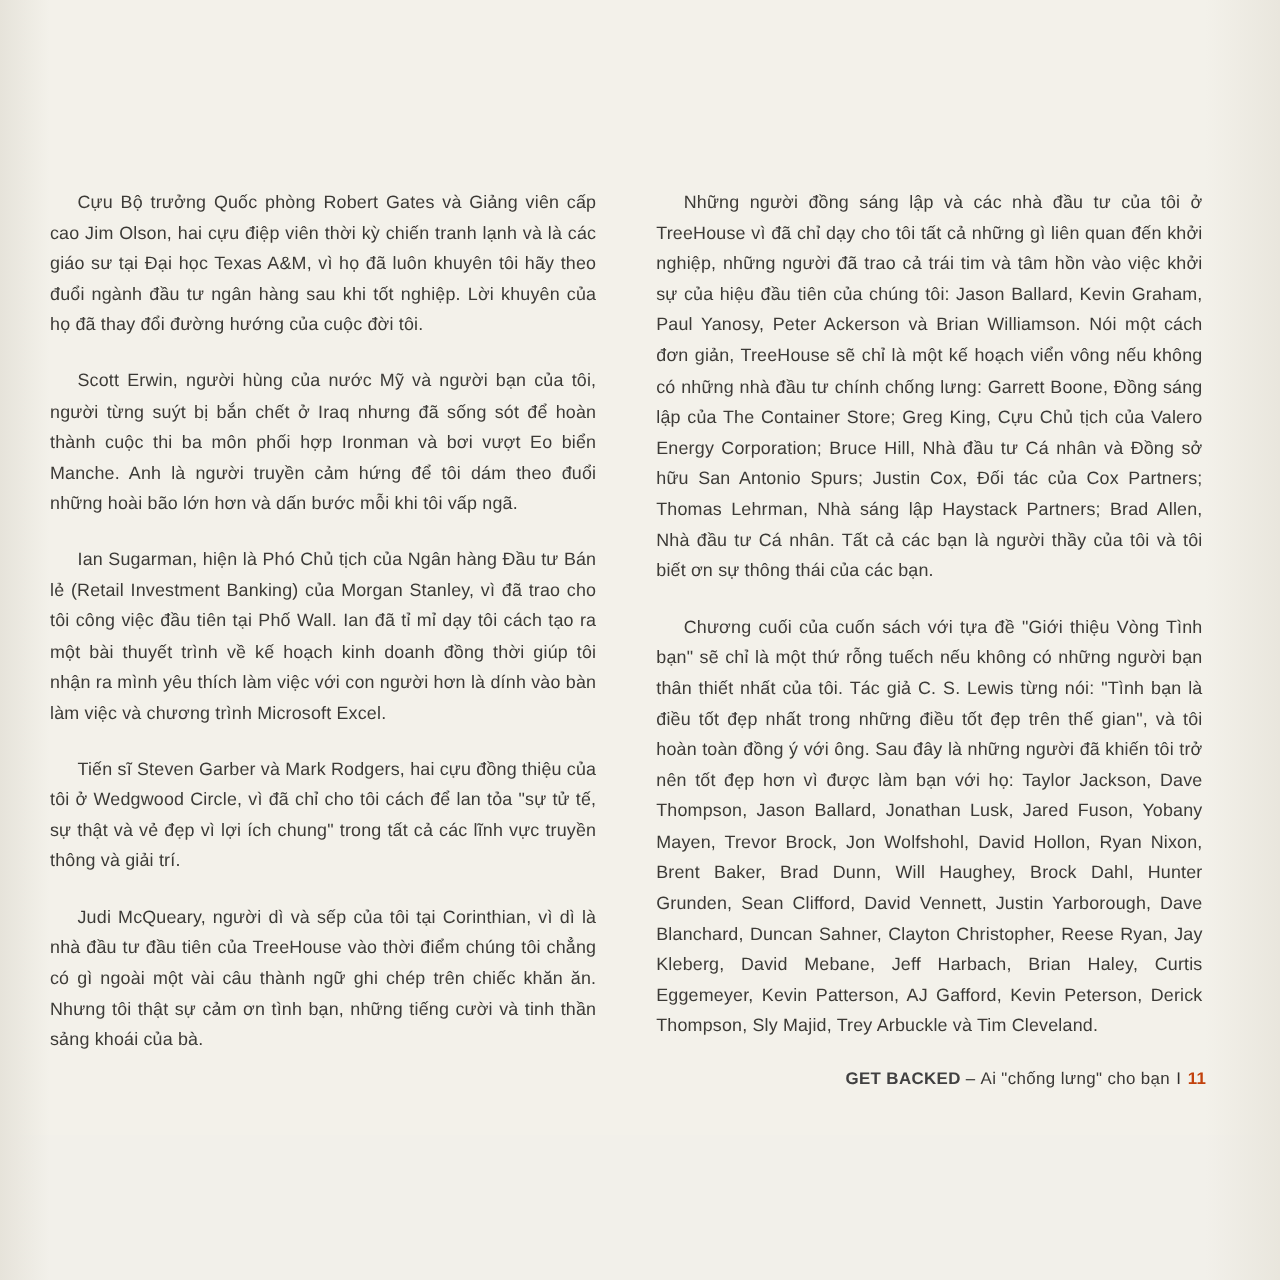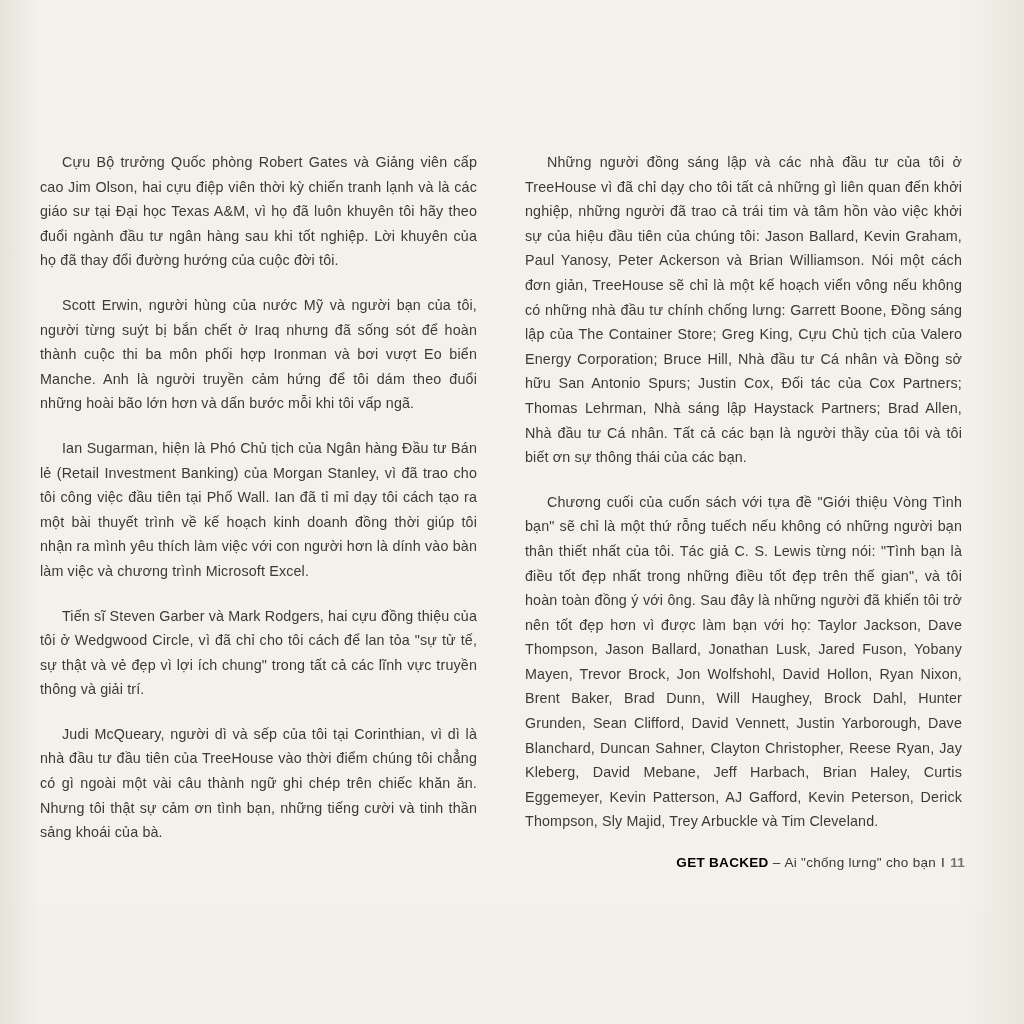--- a/index.html
+++ b/index.html
@@ -67,32 +67,32 @@
     left: 40px;
     top: 855px;
     width: 925px;
     text-align: right;
     font-size: 13.5px;
     color: #2f2d2a;
     letter-spacing: 0.3px;
   }
   .footer .book-title {
     font-weight: bold;
-    color: #000000;
+    color: #404040;
   }
   .footer .subtitle {
     color: #3a3835;
   }
   .footer .sep {
     color: #2f2d2a;
     margin: 0 3px 0 5px;
   }
   .footer .page-number {
     font-weight: bold;
-    color: #737373;
+    color: #c2410c;
     margin-left: 2px;
   }
   .footer .dash {
     margin: 0 4px;
   }
 </style>
 </head>
 <body>
 
 <div class="page">

